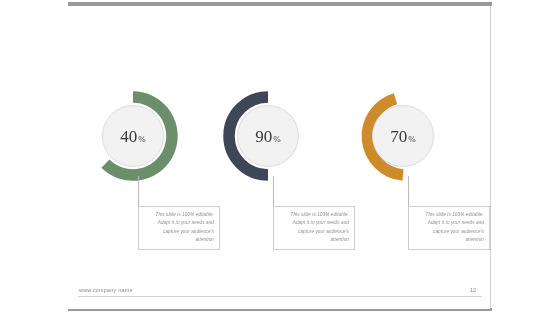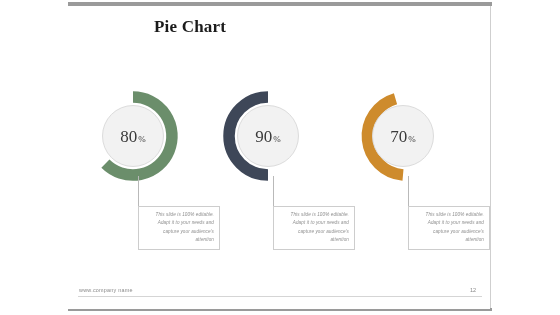--- a/index.html
+++ b/index.html
@@ -165,29 +165,28 @@
 </head>
 <body>
 
 <div class="frame-top"></div>
 <div class="frame-left"></div>
 <div class="frame-right"></div>
 <div class="frame-bottom"></div>
 
 <div id="slide">
 
-  <div id="title">Pie Chart</div>
 
   <div class="donut-group" style="left:17px; top:82px;">
     <svg class="donut-ring" viewBox="0 0 96 96">
       <path d="M 48 9 A 39 39 0 1 1 20.4 75.6" fill="none" stroke="#6b8e6b" stroke-width="11.5" stroke-linecap="butt"></path>
     </svg>
     <div class="donut-center">
       <span class="pct">
-        <span class="pct-num">80</span>
+        <span class="pct-num">40</span>
           <span class="pct-sym">%</span>
       </span>
     </div>
   </div>
   <div class="conn-v" style="left:70px; top:170px; height:31px;"></div>
   <div class="caption" style="left:70px; top:200px;">This slide is 100% editable. Adapt it to your needs and capture your audience's attention</div>
 
   <div class="donut-group" style="left:152px; top:82px;">
     <svg class="donut-ring" viewBox="0 0 96 96">
       <path d="M 48 9 A 39 39 0 0 0 48 87" fill="none" stroke="#3e4758" stroke-width="11.5" stroke-linecap="butt"></path>

